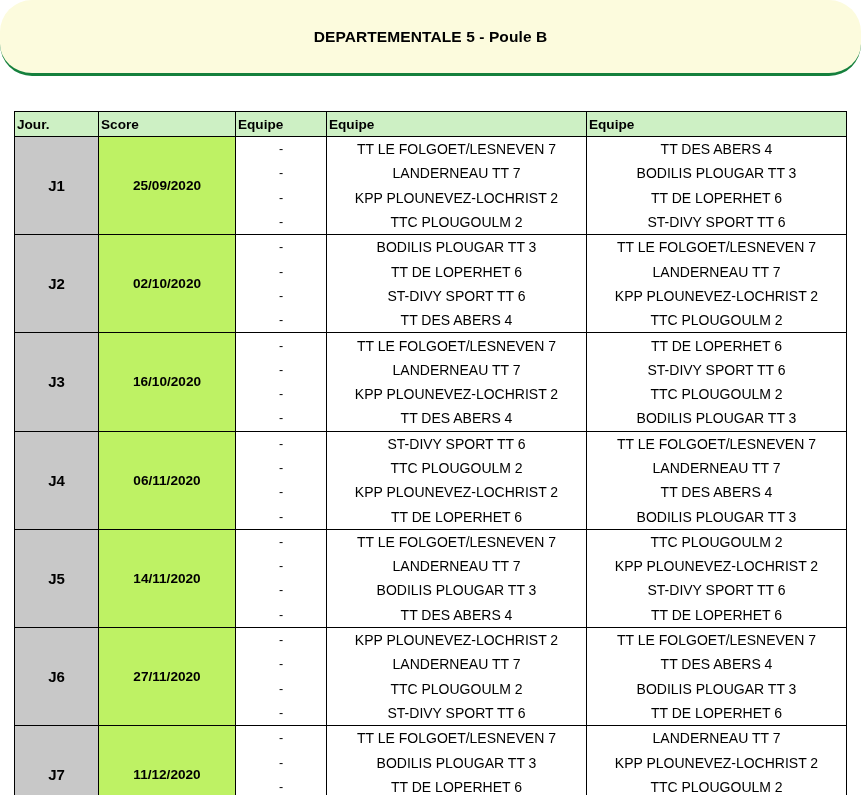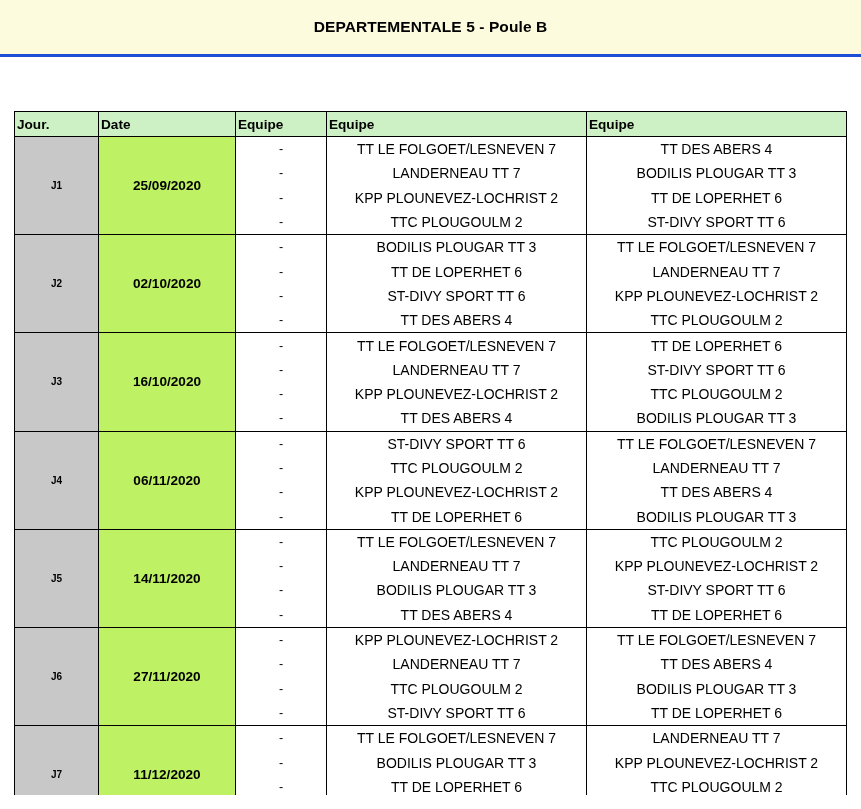--- a/index.html
+++ b/index.html
@@ -20,28 +20,29 @@
     height: 809px;
     box-sizing: border-box;
   }
 
   
   .header-banner {
     position: absolute;
     left: 0px;
     top: 0px;
     width: 861px;
-    height: 57px;
+    height: 76px;
     box-sizing: border-box;
     background: #fcfbdd;
-    border-bottom: 3px solid #1d4ed8;
+    border-bottom: 3px solid #15803d;
     display: flex;
     flex-direction: column;
     align-items: center;
     justify-content: center;
+    border-radius: 32px;
   }
   .header-line {
     font-size: 15.5px;
     font-weight: bold;
     letter-spacing: 0.1px;
     line-height: 22px;
     text-align: center;
     color: #000000;
   }
 
@@ -85,21 +86,21 @@
   tr.day-first td {
     border-top: 1.5px solid #000000;
   }
   tr.day-last td {
     border-bottom: 1.5px solid #000000;
   }
 
   td.jour {
     background: #c8c8c8;
     font-weight: bold;
-    font-size: 10px;
+    font-size: 15px;
   }
   td.date {
     background: #bef264;
     font-weight: bold;
     font-size: 13.6px;
   }
   td.score {
     height: 24.3px;
     font-size: 12.5px;
     color: #000000;
@@ -136,21 +137,21 @@
       <colgroup>
         <col class="c-jour">
         <col class="c-date">
         <col class="c-score">
         <col class="c-team">
         <col class="c-team">
       </colgroup>
       <thead>
         <tr>
           <th>Jour.</th>
-          <th>Date</th>
+          <th>Score</th>
           <th>Equipe</th>
           <th>Equipe</th>
           <th>Equipe</th>
         </tr>
       </thead>
       <tbody id="sched-body">
           <tr class="day-first">
             <td class="jour" rowspan="4">J1</td>
             <td class="date" rowspan="4">25/09/2020</td>
             <td class="score">-</td>

